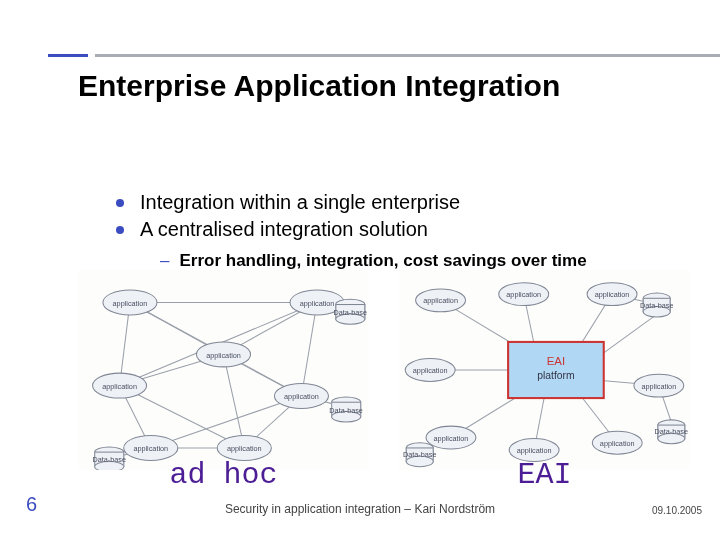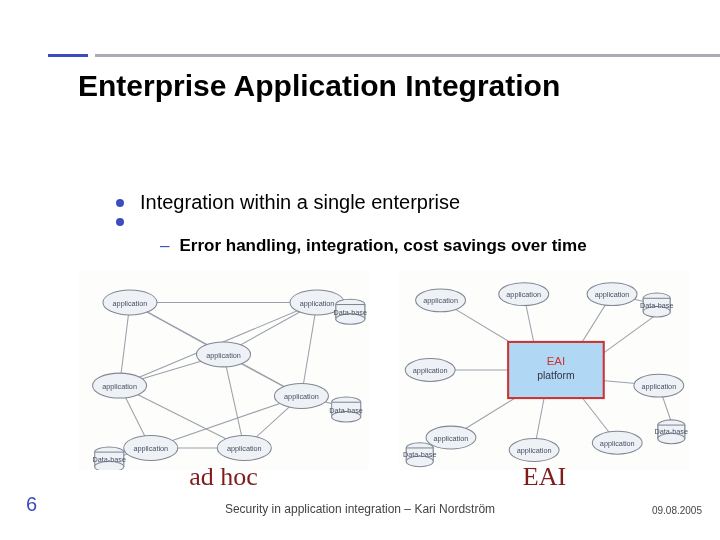--- a/index.html
+++ b/index.html
@@ -61,22 +61,22 @@
   .db { fill: #eef2f7; stroke: #808694; stroke-width: 1; }
   .nlabel {
     font-family: Arial; font-size: 7px; fill: #4a4f60;
     text-anchor: middle;
   }
   .eai-box { fill: #b0d8f5; stroke: #c33; stroke-width: 2; }
   .dl { stroke: #9aa0ab; stroke-width: 1; fill: none; }
   .ad-hoc-label {
     position: absolute; bottom: -22px; left: 50%;
     transform: translateX(-50%);
-    font-size: 26px; color: #7f1d1d;
-    font-family: Liberation Serif, serif;
+    font-size: 30px; color: #4c1d95;
+    font-family: Liberation Mono, monospace;
   }
   .page-num {
     position: absolute; left: 26px; bottom: 24px;
     font-size: 20px; color: #3b4cc0;
   }
   .footer-center {
     position: absolute; left: 50%; bottom: 24px;
     transform: translateX(-50%);
     font-size: 12px; color: #444;
   }
@@ -94,20 +94,21 @@
   <span>Enterprise Application Integration</span><br>
 </div>
 
 <div class="bullets">
   <div class="b-row">
     <span class="dot"></span>
     <span>Integration within a single enterprise</span>
   </div>
   <div class="b-row">
     <span class="dot"></span>
+    <span>A centralised integration solution</span>
   </div>
   <div class="sub-row">
     <span class="dash">–</span>
     <span>Error handling, integration, cost savings over time</span>
   </div>
 </div>
 
 <div class="diagrams">
 
   <div class="diagram">
@@ -265,13 +266,13 @@
         <text class="nlabel" x="262" y="157">Data-base</text>
       </g>
     </svg>
     <div class="ad-hoc-label">EAI</div>
   </div>
 
 </div>
 
 <div class="page-num">6</div>
 <div class="footer-center">Security in application integration – Kari Nordström</div>
-<div class="footer-date">09.08.2005</div>
+<div class="footer-date">09.10.2005</div>
 
 </body></html>

